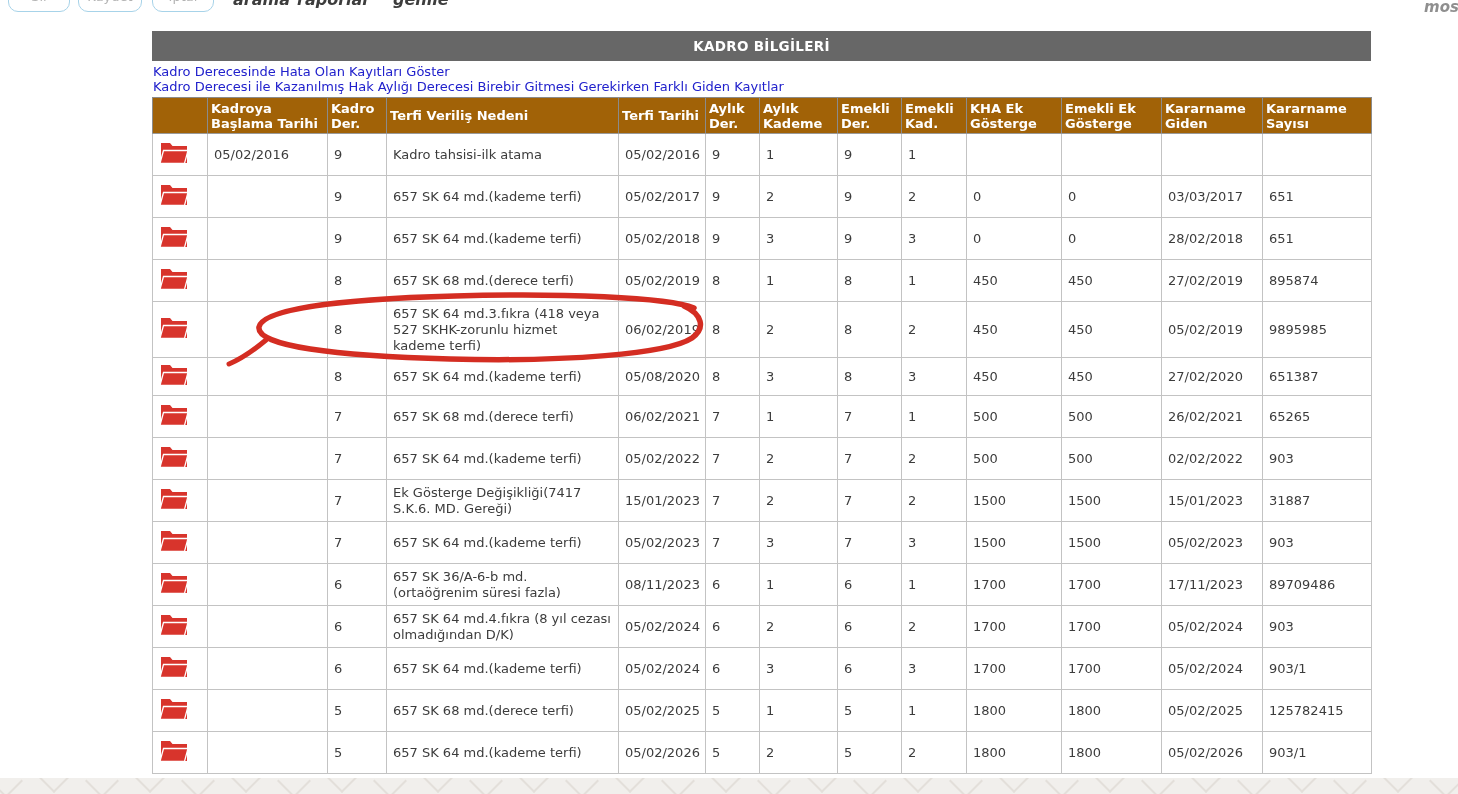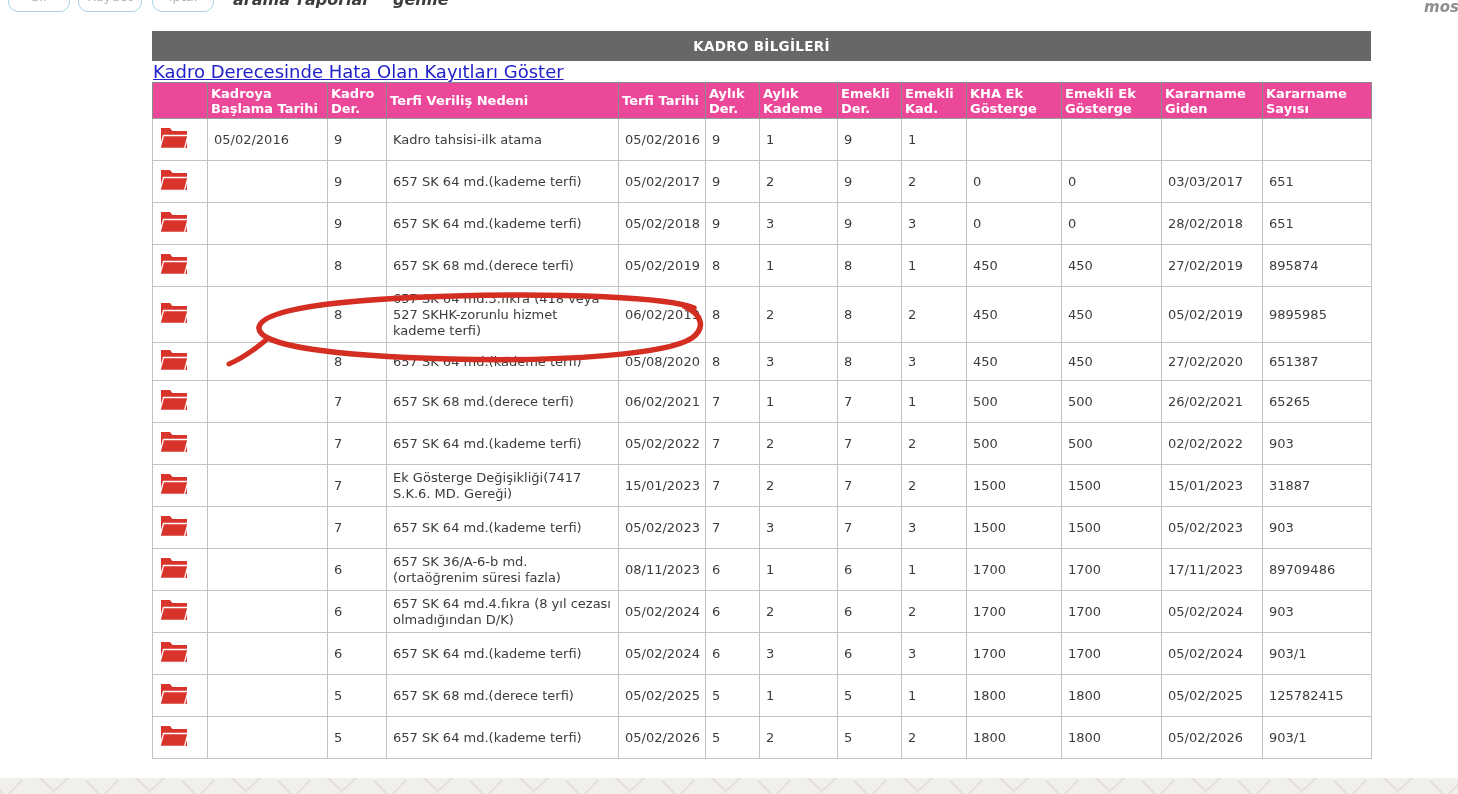--- a/index.html
+++ b/index.html
@@ -36,30 +36,30 @@
   }
   
   .panel { position:absolute; left:152px; top:31px; width:1219px; }
   .panel-title {
     height:30px; background:#676767; color:#ffffff;
     font-weight:bold; font-size:13.5px; letter-spacing:.3px;
     display:flex; align-items:center; justify-content:center;
   }
   .links { padding:3px 0 2px 1px; }
   .links a {
-    display:block; color:#2121cc; text-decoration:underline;
-    font-size:18px; line-height:15px; cursor:pointer;
+    display:block; color:#2121cc; 
+    font-size:13px; line-height:15px; cursor:pointer;
   }
   
   table.kadro {
     width:1219px; border-collapse:collapse; table-layout:fixed;
     margin-top:1px;
   }
   table.kadro th {
-    background:#ec4899; color:#fff; font-size:13px; font-weight:bold;
+    background:#a16207; color:#fff; font-size:13px; font-weight:bold;
     text-align:left; vertical-align:middle; padding:2px 3px;
     border:1px solid #8b8b8b; border-bottom:1px solid #9a9a9a;
     line-height:15px; height:36px;
   }
   table.kadro td {
     border:1px solid #c3c3c3; background:#fff;
     font-size:13px; color:#3c3c3c; padding:3px 6px;
     vertical-align:middle; line-height:16px;
     overflow:hidden;
   }
@@ -94,20 +94,21 @@
 <span id="menu-raporlar" class="menu-item">raporlar</span>
 <span id="menu-genile" class="menu-item">genile</span>
 
 <span id="app-logo">mosa</span>
 
 <div class="panel">
   <div class="panel-title">KADRO BİLGİLERİ</div>
 
   <div class="links">
     <a>Kadro Derecesinde Hata Olan Kayıtları Göster</a>
+    <a>Kadro Derecesi ile Kazanılmış Hak Aylığı Derecesi Birebir Gitmesi Gerekirken Farklı Giden Kayıtlar</a>
   </div>
 
   <table class="kadro">
     <colgroup id="kadro-colgroup">
         <col style="width: 55px;">
         <col style="width: 120px;">
         <col style="width: 59px;">
         <col style="width: 232px;">
         <col style="width: 87px;">
         <col style="width: 54px;">

